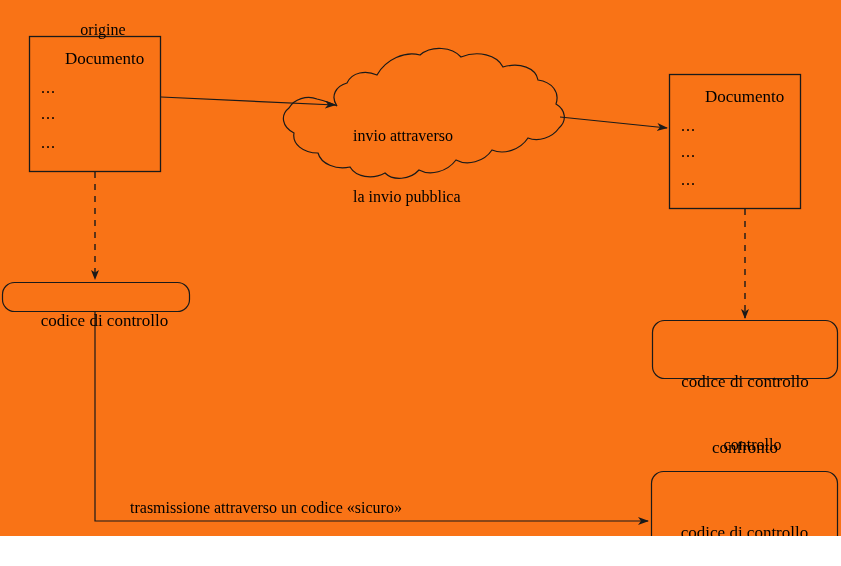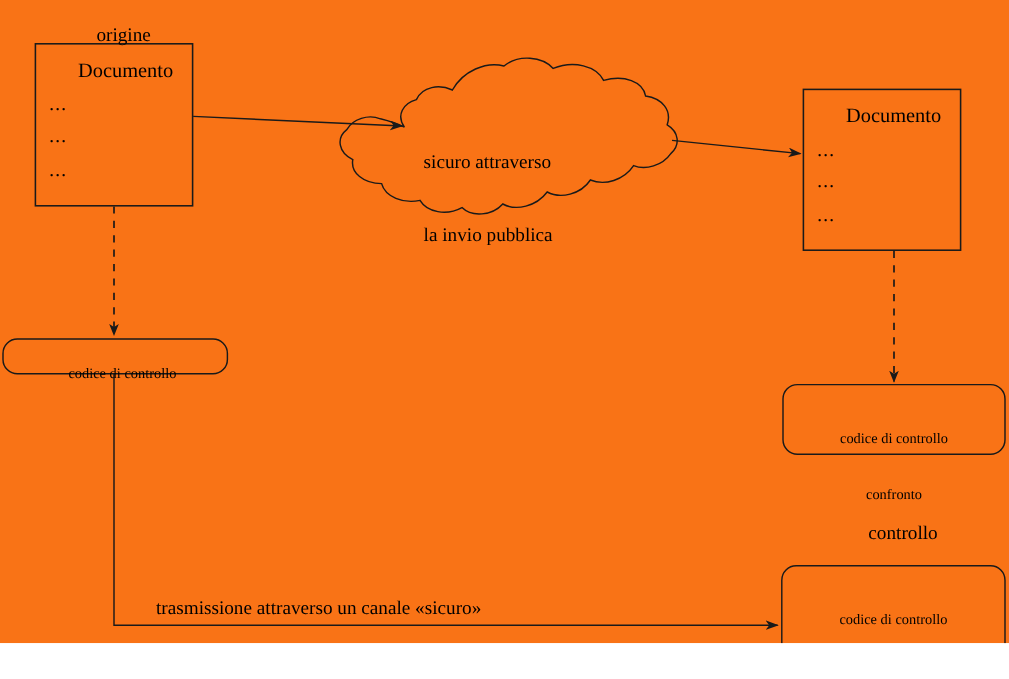--- a/index.html
+++ b/index.html
@@ -34,21 +34,21 @@
   }
   .doc-title {
     font-size: 17px;
     margin-left: 24px;
   }
   .dots {
     font-size: 16px;
     letter-spacing: 1px;
   }
   .boxlabel {
-    font-size: 12px;
+    font-size: 17px;
     text-align: center;
     line-height: 1.30;
   }
 </style>
 </head>
 <body>
 
 <div id="canvas">
 
   <svg class="layer" viewBox="0 0 841 566">
@@ -112,21 +112,21 @@
   <div class="lbl dots" style="left:41px; top:78px;">...</div>
   <div class="lbl dots" style="left:41px; top:104px;">...</div>
   <div class="lbl dots" style="left:41px; top:133px;">...</div>
 
   <div class="lbl doc-title" style="left:681px; top:86px;">Documento</div>
   <div class="lbl dots" style="left:681px; top:116px;">...</div>
   <div class="lbl dots" style="left:681px; top:142px;">...</div>
   <div class="lbl dots" style="left:681px; top:170px;">...</div>
 
   <div class="lbl" style="left:353px; top:85px;">
-    <div>sicuro attraverso</div>
+    <div>invio attraverso</div>
     <div>la invio pubblica</div>
   </div>
 
   <div class="lbl boxlabel" style="left:2px; top:288px; width:188px;">
     <span>codice di controllo</span>
   </div>
 
   <div class="lbl boxlabel" style="left:652px; top:327px; width:186px;">
     <div>codice di controllo</div>
     <div>confronto</div>
@@ -135,15 +135,15 @@
   <div class="lbl" style="left:651px; top:415px; width:187px; text-align:center;">
     <span>controllo</span>
   </div>
 
   <div class="lbl boxlabel" style="left:651px; top:478px; width:187px;">
     <div>codice di controllo</div>
     
     
   </div>
 
-  <div class="lbl" style="left:130px; top:498px;">trasmissione attraverso un canale «sicuro»</div>
+  <div class="lbl" style="left:130px; top:498px;">trasmissione attraverso un codice «sicuro»</div>
 
 </div>
 
 </body></html>

